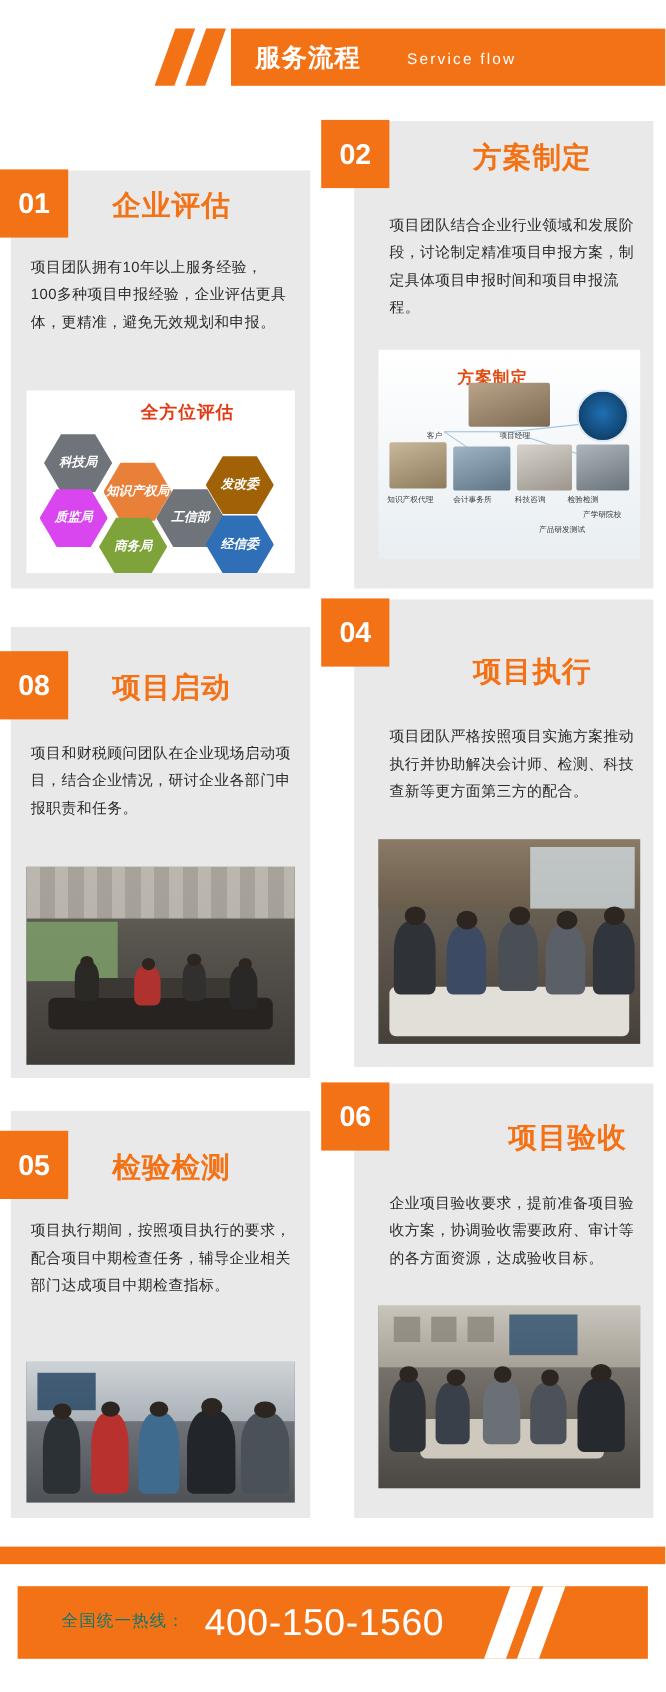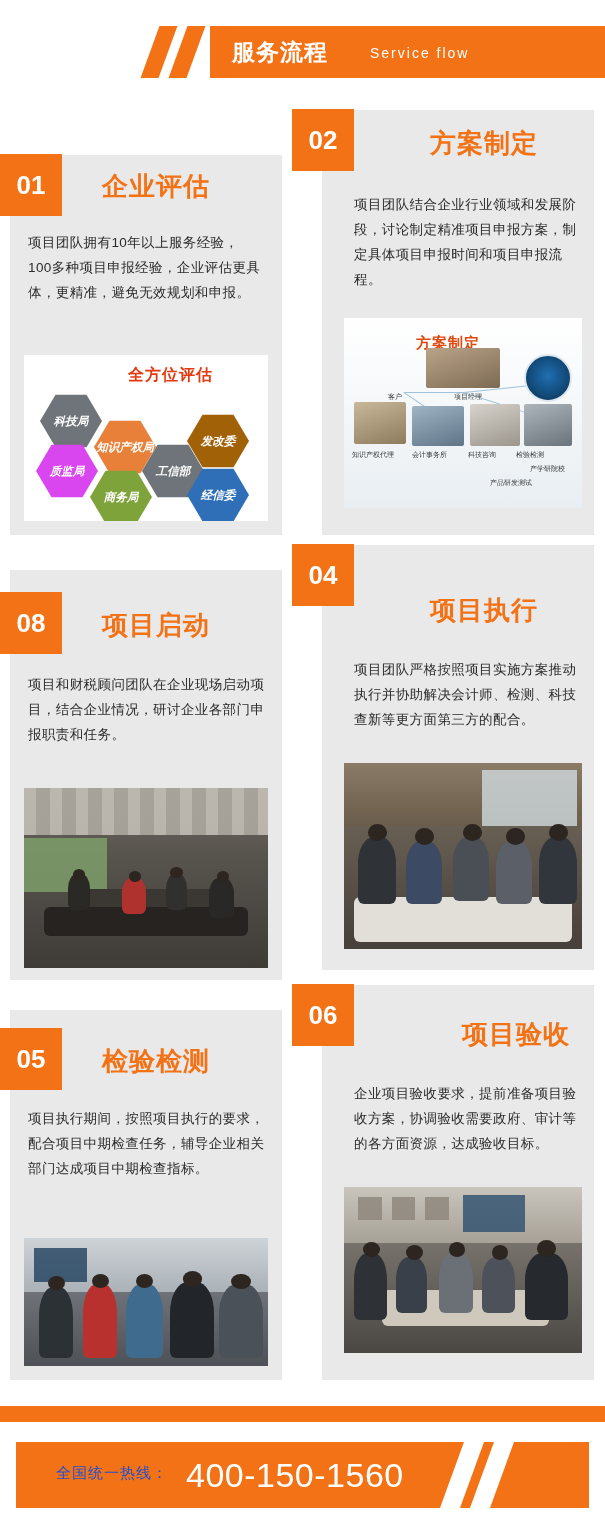--- a/index.html
+++ b/index.html
@@ -216,21 +216,21 @@
     width: 20px;
     background: #ffffff;
     transform: skewX(-20deg);
   }
   .fs1 { left: 452px; }
   .fs2 { left: 482px; }
   .footer-label {
     position: absolute;
     left: 56px; top: 58px;
     font-size: 15px;
-    color: #1d4ed8;
+    color: #0f766e;
     letter-spacing: 1px;
   }
   .footer-phone {
     position: absolute;
     left: 186px; top: 50px;
     font-size: 34px;
     font-weight: normal;
     color: #ffffff;
     letter-spacing: 0.5px;
   }

